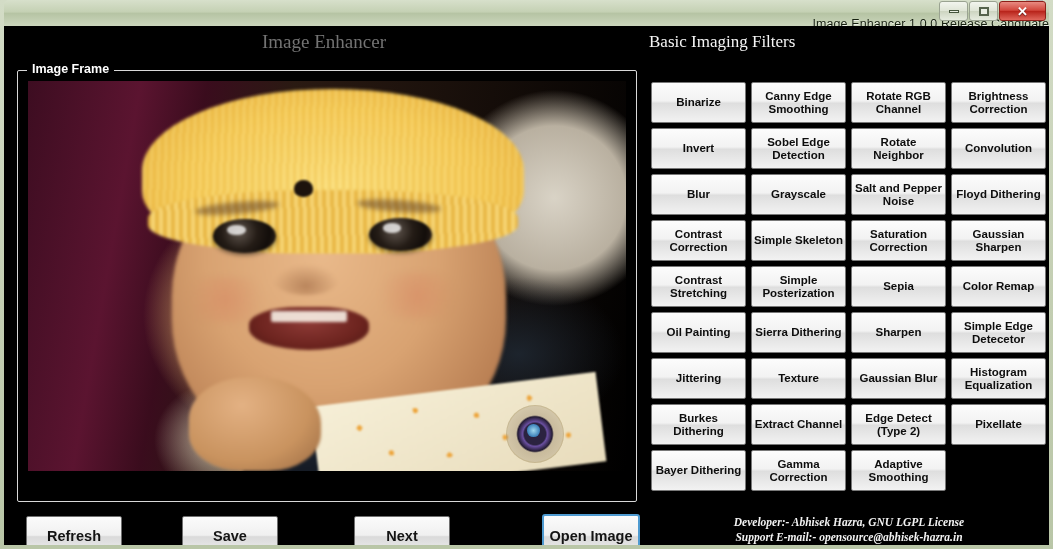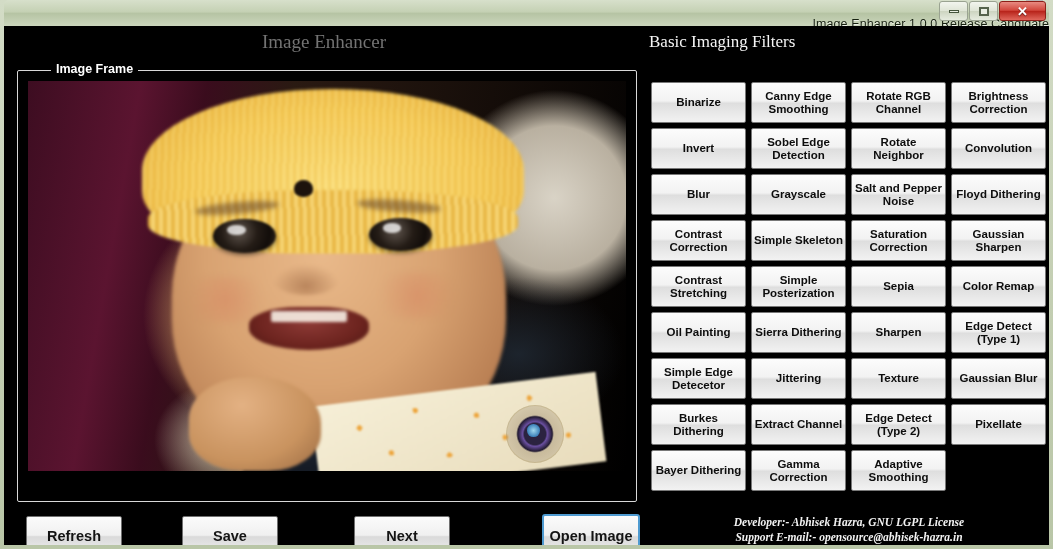--- a/index.html
+++ b/index.html
@@ -88,21 +88,21 @@
   }
   #group-image-frame {
     position: absolute; left: 13px; top: 44px;
     width: 620px; height: 432px;
     border: 1px solid #d8d8d8;
     border-radius: 2px;
   }
   #group-label {
     position: absolute; left: 9px; top: -9px;
     background: #000; padding: 0 5px;
-    font-size: 12.5px; font-weight: bold; color: #fff; margin-left: 24px;
+    font-size: 12.5px; font-weight: bold; color: #fff;
   }
   #picture-box {
     position: absolute; left: 10px; top: 10px;
     width: 598px; height: 390px;
     background: #000; overflow: hidden;
   }
   
   #photo {
     position: absolute; left: 0; top: 0; width: 100%; height: 100%;
     background:
@@ -357,25 +357,25 @@
         <button class="filter-btn">Simple Skeleton</button>
         <button class="filter-btn">Saturation Correction</button>
         <button class="filter-btn">Gaussian Sharpen</button>
         <button class="filter-btn">Contrast Stretching</button>
         <button class="filter-btn">Simple Posterization</button>
         <button class="filter-btn">Sepia</button>
         <button class="filter-btn">Color Remap</button>
         <button class="filter-btn">Oil Painting</button>
         <button class="filter-btn">Sierra Dithering</button>
         <button class="filter-btn">Sharpen</button>
-        <button class="filter-btn">Edge Detect (Type 1)</button>
         <button class="filter-btn">Simple Edge Detecetor</button>
         <button class="filter-btn">Jittering</button>
         <button class="filter-btn">Texture</button>
         <button class="filter-btn">Gaussian Blur</button>
+        <button class="filter-btn">Histogram Equalization</button>
         <button class="filter-btn">Burkes Dithering</button>
         <button class="filter-btn">Extract Channel</button>
         <button class="filter-btn">Edge Detect (Type 2)</button>
         <button class="filter-btn">Pixellate</button>
         <button class="filter-btn">Bayer Dithering</button>
         <button class="filter-btn">Gamma Correction</button>
         <button class="filter-btn">Adaptive Smoothing</button>
       </div>
 
     <div id="credits">

